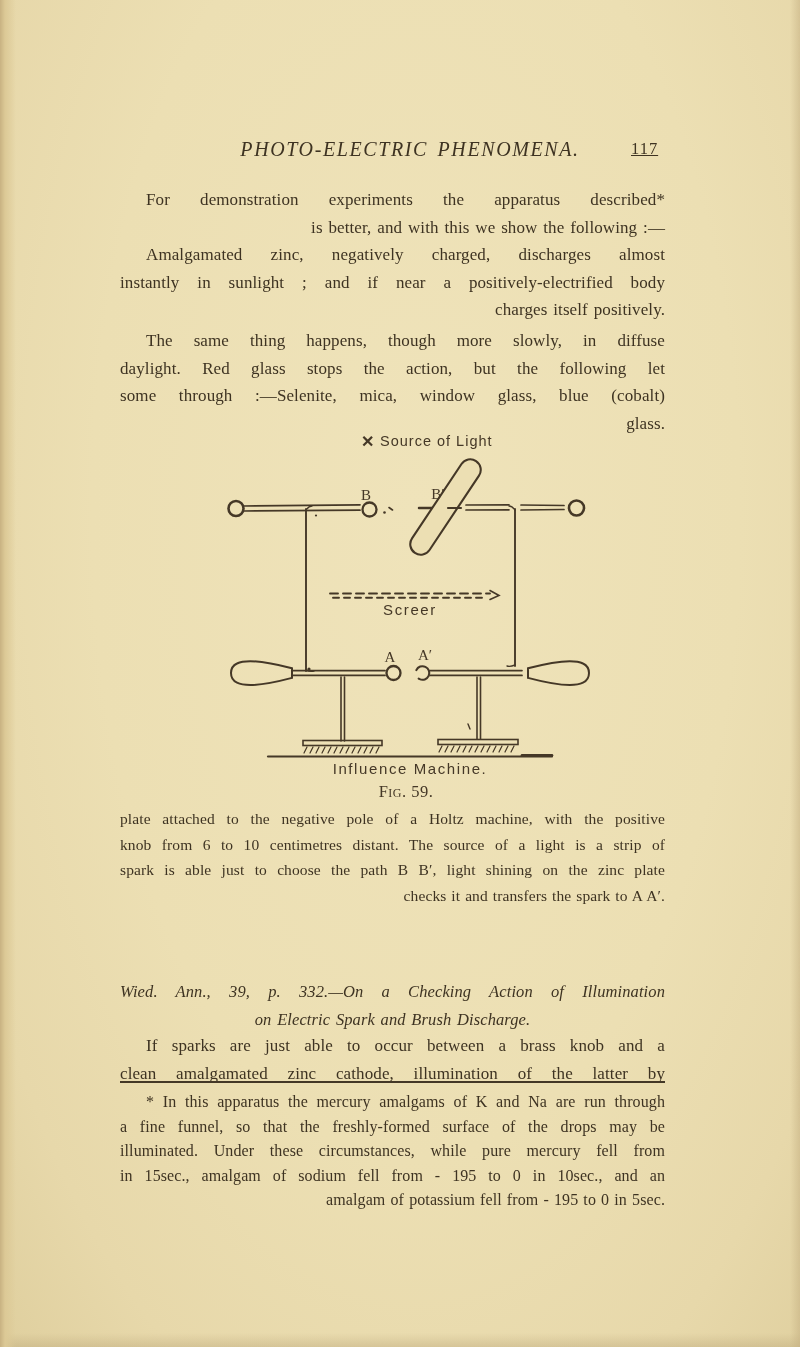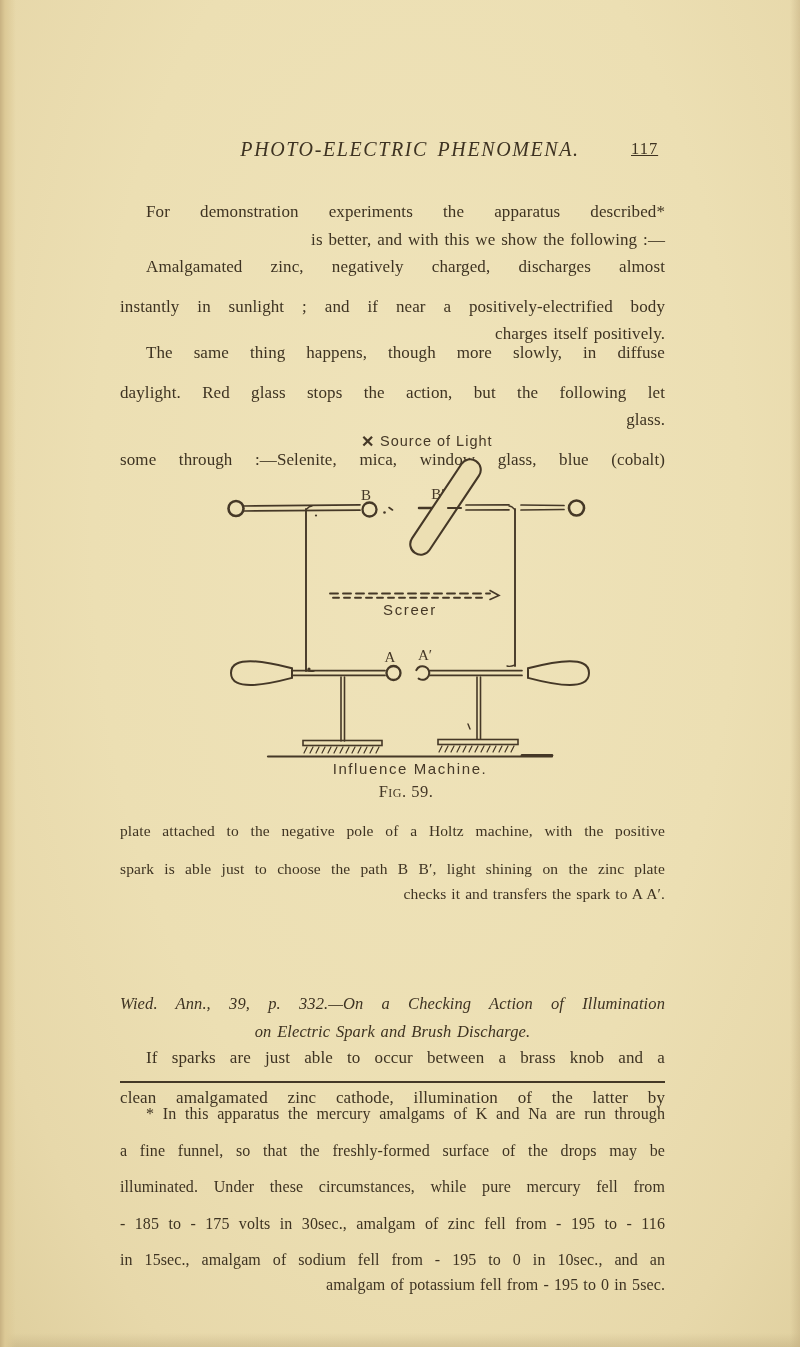--- a/index.html
+++ b/index.html
@@ -7,21 +7,21 @@
     position:relative;width:800px;height:1347px;overflow:hidden;
     font-family:"Liberation Serif", serif;color:#3e3322;
     background:
       linear-gradient(90deg, #c8b282 0px, #dcc996 5px, rgba(220,201,150,0) 16px),
       linear-gradient(270deg, rgba(197,176,130,.55) 0px, rgba(197,176,130,0) 10px),
       linear-gradient(0deg, rgba(190,170,125,.45) 0px, rgba(190,170,125,0) 14px),
       radial-gradient(ellipse at 52% 38%, #efe3ba 0%, #ecdfb3 55%, #e7d8aa 82%, #dfcf9e 100%);
   }
   .tblock{position:absolute;left:120px;width:545px;}
   .ln{font-size:17px;line-height:27.5px;height:27.5px;word-spacing:1.5px;letter-spacing:.1px;white-space:nowrap;}
-  .j{text-align:justify;text-align-last:justify;white-space:normal;margin-top:12px;}
+  .j{text-align:justify;text-align-last:justify;white-space:normal;}
   .l{text-align:right;}
   .ind{text-indent:26px;}
   .exp .ln{font-size:15.5px;line-height:25.5px;height:25.5px;word-spacing:1px;}
   .fnote .ln{font-size:16px;line-height:24.5px;height:24.5px;word-spacing:1px;}
   .cite .ln{font-size:16.5px;font-style:italic;line-height:28px;height:28px;}
   .center{text-align:right;text-align-last:center;}
   .header-title{
     position:absolute;left:130px;top:138px;width:560px;text-align:center;
     font-style:italic;font-size:20px;letter-spacing:1.6px;word-spacing:3px;
   }
@@ -49,22 +49,22 @@
     <div class="ln l">is better, and with this we show the following :—</div>
   </div>
   <div class="tblock" style="top:241px">
     <div class="ln j ind">Amalgamated zinc, negatively charged, discharges almost</div>
     <div class="ln j">instantly in sunlight ; and if near a positively-electrified body</div>
     <div class="ln l">charges itself positively.</div>
   </div>
   <div class="tblock" style="top:327px">
     <div class="ln j ind">The same thing happens, though more slowly, in diffuse</div>
     <div class="ln j">daylight.  Red glass stops the action, but the following let</div>
+    <div class="ln j">some through :—Selenite, mica, window glass, blue (cobalt)</div>
     <div class="ln l">glass.</div>
-    <div class="ln j">some through :—Selenite, mica, window glass, blue (cobalt)</div>
   </div>
 
   <svg class="fig-svg" width="520" height="378" viewBox="150 425 520 378">
     <g stroke="#453827" fill="none" stroke-linecap="round">
 
       <text class="xmark" x="361" y="447" stroke="none">✕</text>
       <text class="eng" x="380" y="446" stroke="none">Source of Light</text>
 
       <circle cx="236" cy="508.5" r="7.5" stroke-width="2.6"></circle>
       <path d="M244,506 L360,504.8 M244,511 L360,510.2" stroke-width="1.7"></path>
@@ -117,37 +117,37 @@
       <path d="M268,756.5 L552,756.5" stroke-width="2.2"></path>
       <path d="M522,755.3 L552,755.3" stroke-width="2.6"></path>
 
       <text class="eng2" x="410" y="774" text-anchor="middle" stroke="none">Influence Machine.</text>
       <text class="fig-cap" x="406" y="797" text-anchor="middle" stroke="none">Fig. 59.</text>
     </g>
   </svg>
 
   <div class="tblock exp" style="top:806px">
     <div class="ln j">plate attached to the negative pole of a Holtz machine, with the positive</div>
+    <div class="ln j">knob from 6 to 10 centimetres distant.  The source of a light is a strip of</div>
     <div class="ln j">spark is able just to choose the path B B′, light shining on the zinc plate</div>
     <div class="ln l">checks it and transfers the spark to A A′.</div>
   </div>
 
   <div class="tblock cite" style="top:978px">
     <div class="ln j">Wied. Ann., 39, p. 332.—On a Checking Action of Illumination</div>
     <div class="ln center">on Electric Spark and Brush Discharge.</div>
   </div>
 
   <div class="tblock" style="top:1032px">
     <div class="ln j ind">If sparks are just able to occur between a brass knob and a</div>
     <div class="ln j">clean amalgamated zinc cathode, illumination of the latter by</div>
   </div>
 
   <div class="rule"></div>
   <div class="tblock fnote" style="top:1090px">
     <div class="ln j ind">* In this apparatus the mercury amalgams of K and Na are run through</div>
     <div class="ln j">a fine funnel, so that the freshly-formed surface of the drops may be</div>
     <div class="ln j">illuminated.  Under these circumstances, while pure mercury fell from</div>
-    <div class="ln j">- 185 to - 175 volts in 30sec., amalgam of zinc fell from - 195 to - 116</div>
     <div class="ln j">in 15sec., amalgam of sodium fell from - 195 to 0 in 10sec., and an</div>
     <div class="ln l">amalgam of potassium fell from - 195 to 0 in 5sec.</div>
   </div>
 
 </div>
 
 </body></html>

